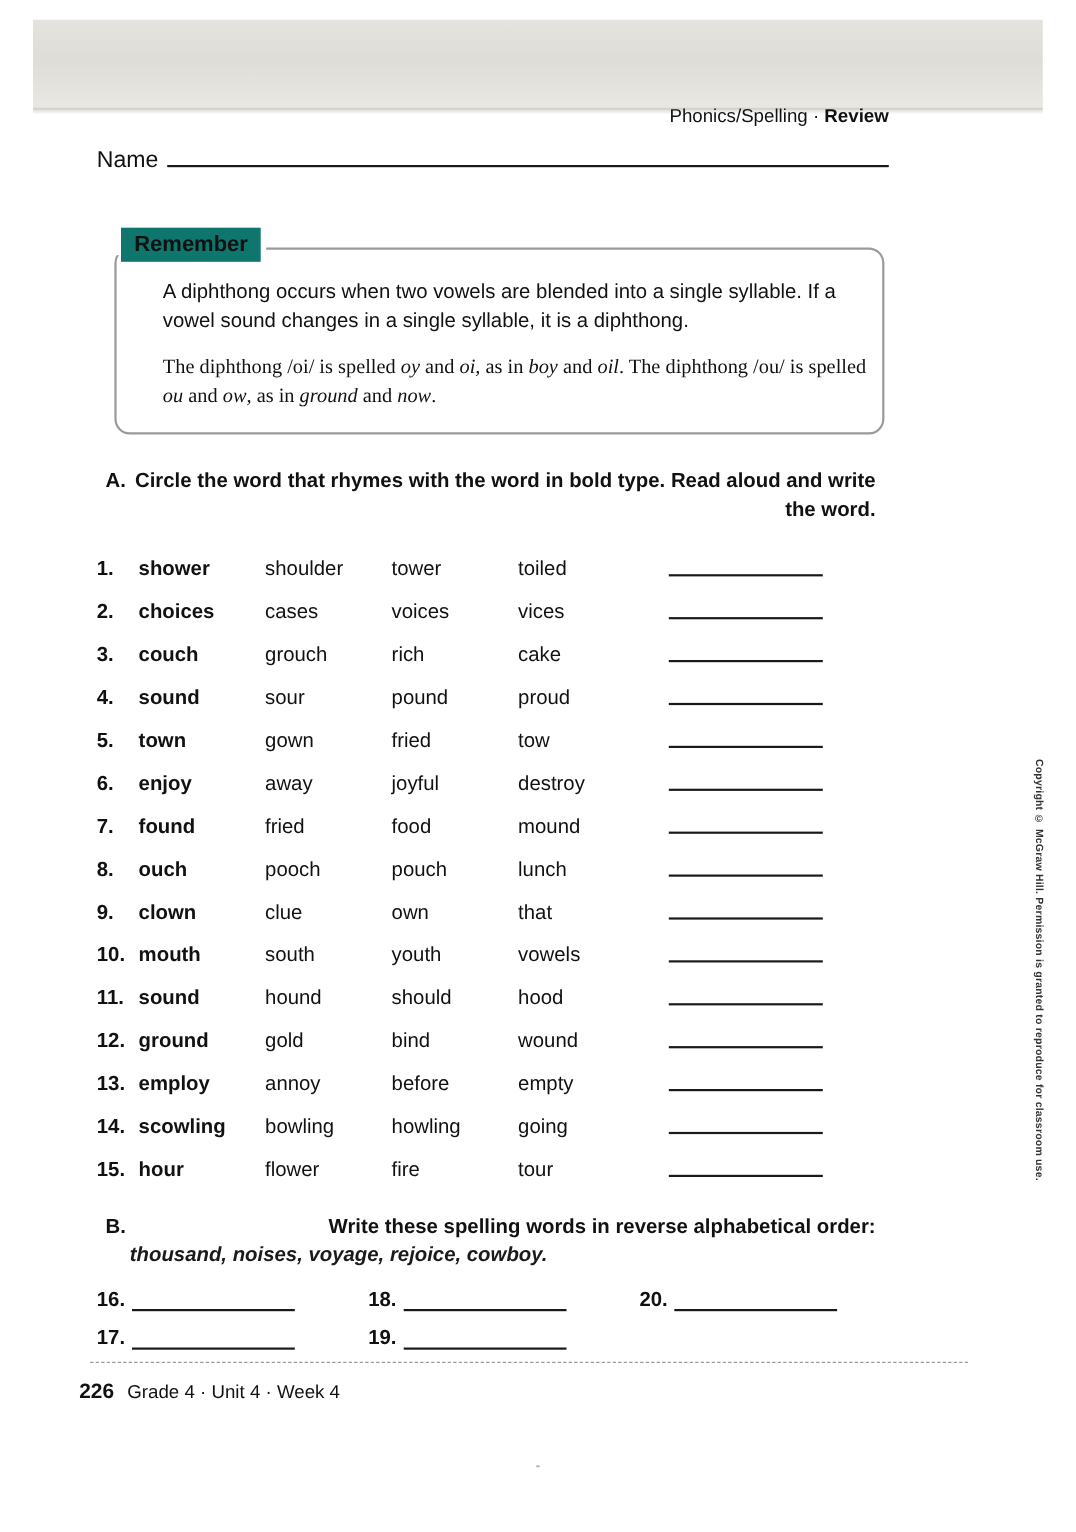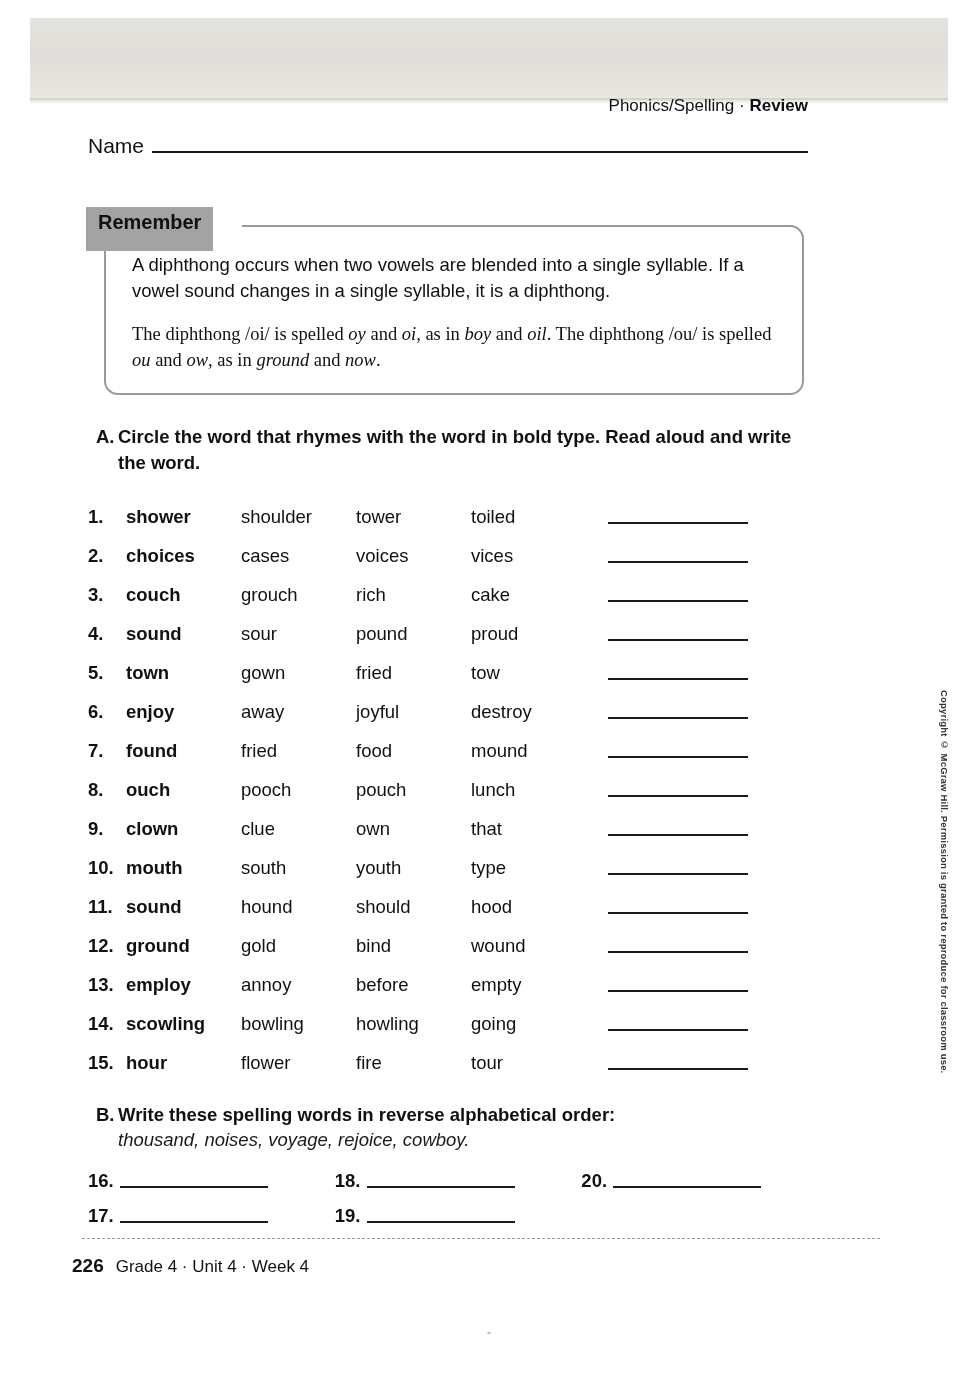--- a/index.html
+++ b/index.html
@@ -77,40 +77,40 @@
     top: 225px;
     width: 700px;
     height: 170px;
     border: 2px solid #9a9a9a;
     border-radius: 14px;
     box-sizing: border-box;
     background: #fff;
   }
   .remember-tag {
     position: absolute;
-    left: 86px;
+    left: 110px;
     top: 207px;
-    background: #a3a3a3;
+    background: #0f766e;
     color: #111;
     font-weight: bold;
     font-size: 20px;
-    padding: 4px 12px 18px 12px;
+    padding: 4px 12px 5px 12px;
     line-height: 1.1;
   }
   .remember-mask {
     position: absolute;
     left: 96px;
     top: 220px;
     width: 146px;
     height: 12px;
     background: #fff;
   }
   .remember-body {
     position: absolute;
-    left: 132px;
+    left: 148px;
     top: 252px;
     width: 648px;
     font-size: 18.5px;
     line-height: 1.42;
     color: #111;
   }
   .remember-body p { margin: 0 0 16px 0; }
   .remember-body p:last-child { margin-bottom: 0; font-family: Liberation Serif, serif; }
   .it { font-style: italic; }
 
@@ -122,21 +122,21 @@
     width: 700px;
   }
   .sec-head {
     font-size: 18.5px;
     font-weight: bold;
     line-height: 1.42;
     color: #111;
     display: flex;
   }
   .sec-letter { width: 22px; flex: none; }
-  .sec-text { flex: 1; }
+  .sec-text { flex: 1; text-align: right; }
 
   .rhyme-list {
     position: absolute;
     left: 88px;
     top: 497px;
     width: 720px;
   }
   .rhyme-row {
     display: flex;
     align-items: center;
@@ -169,41 +169,41 @@
 
   
   .section-b {
     position: absolute;
     left: 96px;
     top: 1102px;
     width: 700px;
   }
   .sec-b-sub {
     font-size: 18.5px;
-    font-weight: normal;
+    font-weight: bold;
     font-style: italic;
     margin-left: 22px;
     margin-top: 1px;
   }
 
   .answers {
     position: absolute;
     left: 88px;
     top: 1163px;
     width: 740px;
   }
   .ans-row {
     display: flex;
     height: 35px;
     align-items: center;
   }
   .ans-cell {
     width: 250px;
     display: flex;
-    align-items: center;
+    align-items: flex-end;
     font-size: 18.5px;
     font-weight: bold;
     color: #111;
   }
   .ans-num { width: 32px; flex: none; }
   .ans-line {
     width: 148px;
     border-bottom: 2px solid #1a1a1a;
     height: 13px;
   }
@@ -358,21 +358,21 @@
       <span class="r-opt">clue</span>
       <span class="r-opt">own</span>
       <span class="r-opt">that</span>
       <span class="r-blank"></span>
     </div>
     <div class="rhyme-row">
       <span class="r-num">10.</span>
       <span class="r-bold">mouth</span>
       <span class="r-opt">south</span>
       <span class="r-opt">youth</span>
-      <span class="r-opt">type</span>
+      <span class="r-opt">vowels</span>
       <span class="r-blank"></span>
     </div>
     <div class="rhyme-row">
       <span class="r-num">11.</span>
       <span class="r-bold">sound</span>
       <span class="r-opt">hound</span>
       <span class="r-opt">should</span>
       <span class="r-opt">hood</span>
       <span class="r-blank"></span>
     </div>

